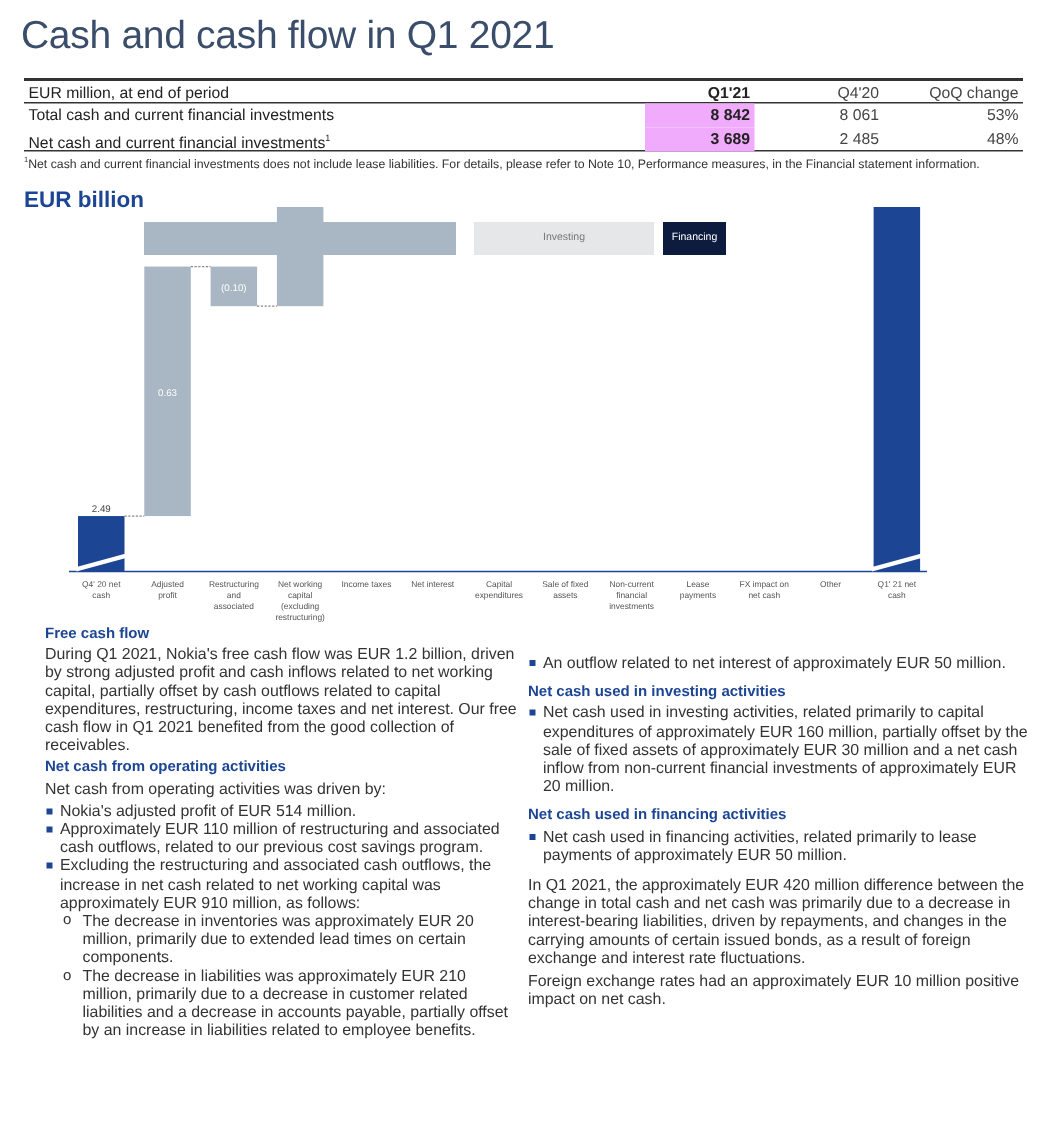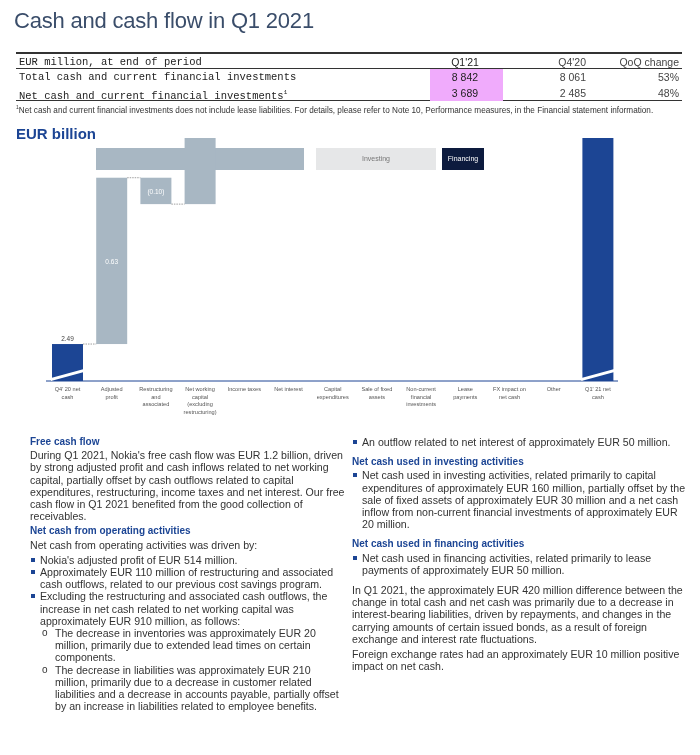--- a/index.html
+++ b/index.html
@@ -3,29 +3,29 @@
 <meta charset="utf-8">
 <style>
   * { box-sizing: border-box; margin: 0; padding: 0; }
   body {
     width: 700px; height: 755px; background: #ffffff;
     font-family: "Liberation Sans", sans-serif; color: #333;
     position: relative; overflow: hidden;
   }
   .title {
     position: absolute; left: 14px; top: 8px;
-    font-size: 22px; color: #3a4d6a; font-weight: normal; letter-spacing: -0.2px;
+    font-size: 26px; color: #3a4d6a; font-weight: normal; letter-spacing: -0.2px;
   }
   
   .tbl { position: absolute; left: 16px; top: 52px; width: 666px; font-size: 10.5px; color: #222; }
   .tbl .row { position: relative; height: 16px; line-height: 16px; }
   .tbl .hdr { border-top: 2px solid #333; border-bottom: 1.5px solid #333; height: 17px; }
   .tbl .last { border-bottom: 1.5px solid #333; }
-  .tbl .lbl { position: absolute; left: 3px; font-family: Liberation Mono, monospace; }
-  .tbl .c1 { position: absolute; left: 414px; width: 73px; text-align: center; padding-right: 3px; font-weight: normal; }
+  .tbl .lbl { position: absolute; left: 3px; }
+  .tbl .c1 { position: absolute; left: 414px; width: 73px; text-align: right; padding-right: 3px; font-weight: bold; }
   .tbl .c1.shade { background: #f0abfc; }
   .tbl .c2 { position: absolute; left: 520px; width: 50px; text-align: right; color: #444; }
   .tbl .c3 { position: absolute; left: 590px; width: 73px; text-align: right; color: #444; }
   .tbl sup { font-size: 6px; }
   .footnote { position: absolute; left: 16px; top: 104px; font-size: 8.2px; color: #333; white-space: nowrap; }
   .footnote sup { font-size: 5px; }
   .unit { position: absolute; left: 16px; top: 125px; font-size: 15px; font-weight: bold; color: #1c4594; }
   
   #chart { position: absolute; left: 0; top: 138px; }
   .legend-box { position: absolute; top: 148px; height: 22px; font-size: 7px; text-align: center; line-height: 22px; }
@@ -138,21 +138,21 @@
     <line x1="259.8" y1="-153" x2="273" y2="-153" stroke="#888" stroke-width="0.8" stroke-dasharray="1.5,1"></line>
     <line x1="304" y1="-139.80000000000007" x2="317.20000000000005" y2="-139.80000000000007" stroke="#888" stroke-width="0.8" stroke-dasharray="1.5,1"></line>
     <line x1="348.20000000000005" y1="-97.56" x2="361.40000000000003" y2="-97.56" stroke="#888" stroke-width="0.8" stroke-dasharray="1.5,1"></line>
     <line x1="392.40000000000003" y1="-105.47999999999996" x2="405.6" y2="-105.47999999999996" stroke="#888" stroke-width="0.8" stroke-dasharray="1.5,1"></line>
     <line x1="436.6" y1="-110.75999999999999" x2="449.8" y2="-110.75999999999999" stroke="#888" stroke-width="0.8" stroke-dasharray="1.5,1"></line>
     <line x1="480.8" y1="-97.56" x2="494" y2="-97.56" stroke="#888" stroke-width="0.8" stroke-dasharray="1.5,1"></line>
     <line x1="525" y1="-100.19999999999993" x2="538.2" y2="-100.19999999999993" stroke="#888" stroke-width="0.8" stroke-dasharray="1.5,1"></line>
     <line x1="569.2" y1="-113.39999999999992" x2="582.4000000000001" y2="-113.39999999999992" stroke="#888" stroke-width="0.8" stroke-dasharray="1.5,1"></line>
   </svg>
 
-<div class="col" style="left:30px; top:436px; width:316px;">
+<div class="col" style="left:30px; top:417px; width:316px;">
   <h3>Free cash flow</h3>
   <p>During Q1 2021, Nokia's free cash flow was EUR 1.2 billion, driven by strong adjusted profit and cash inflows related to net working capital, partially offset by cash outflows related to capital expenditures, restructuring, income taxes and net interest. Our free cash flow in Q1 2021 benefited from the good collection of receivables.</p>
   <h3>Net cash from operating activities</h3>
   <p>Net cash from operating activities was driven by:</p>
   <ul class="sq">
     <li>Nokia's adjusted profit of EUR 514 million.</li>
     <li>Approximately EUR 110 million of restructuring and associated cash outflows, related to our previous cost savings program.</li>
     <li><span>Excluding the restructuring and associated cash outflows, the increase in net cash related to net working capital was approximately EUR 910 million, as follows:</span>
       <ul class="circ" style="margin-left:0;">
         <li>The decrease in inventories was approximately EUR 20 million, primarily due to extended lead times on certain components.</li>

